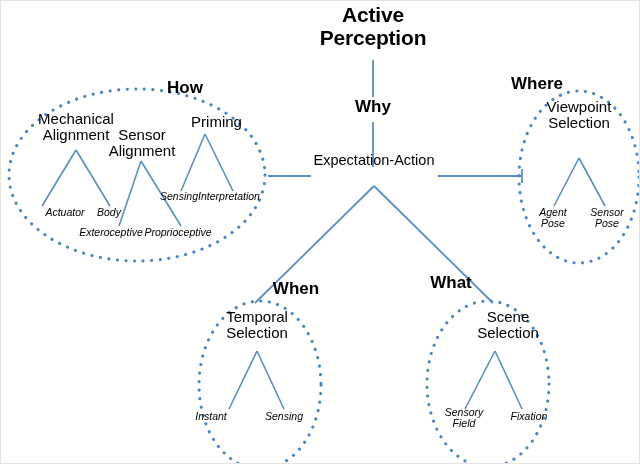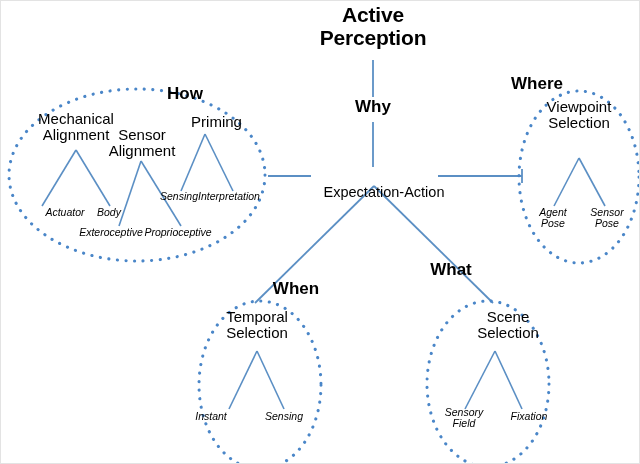--- a/index.html
+++ b/index.html
@@ -108,29 +108,29 @@
     </g>
   </svg>
 
   <div class="lbl root-title" style="left:372px; top:3px;">
     <div>Active</div>
     <div>Perception</div>
   </div>
 
   <div class="lbl cat" style="left:372px; top:97px;">Why</div>
 
-  <div class="lbl cat" style="left:184px; top:84px;">How</div>
+  <div class="lbl cat" style="left:184px; top:78px;">How</div>
 
   <div class="lbl cat" style="left:536px; top:74px;">Where</div>
 
   <div class="lbl cat" style="left:295px; top:279px;">When</div>
 
-  <div class="lbl cat" style="left:450px; top:260px;">What</div>
+  <div class="lbl cat" style="left:450px; top:273px;">What</div>
 
-  <div class="lbl center-node" style="left:373px; top:184px;margin-left:10px;">Expectation-Action</div>
+  <div class="lbl center-node" style="left:373px; top:152px;">Expectation-Action</div>
 
   <div class="lbl node" style="left:75px; top:110px;">
     <div>Mechanical</div>
     <div>Alignment</div>
   </div>
 
   <div class="lbl node" style="left:141px; top:126px;">
     <div>Sensor</div>
     <div>Alignment</div>
   </div>

